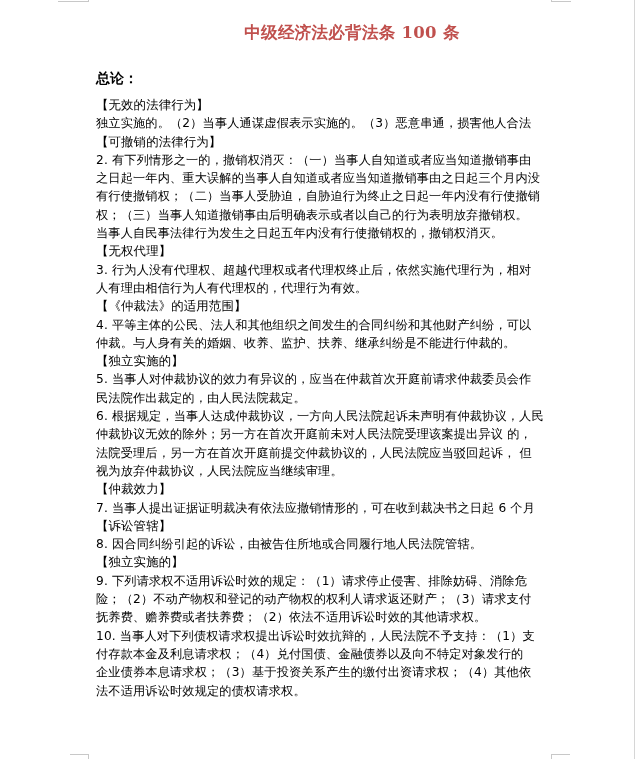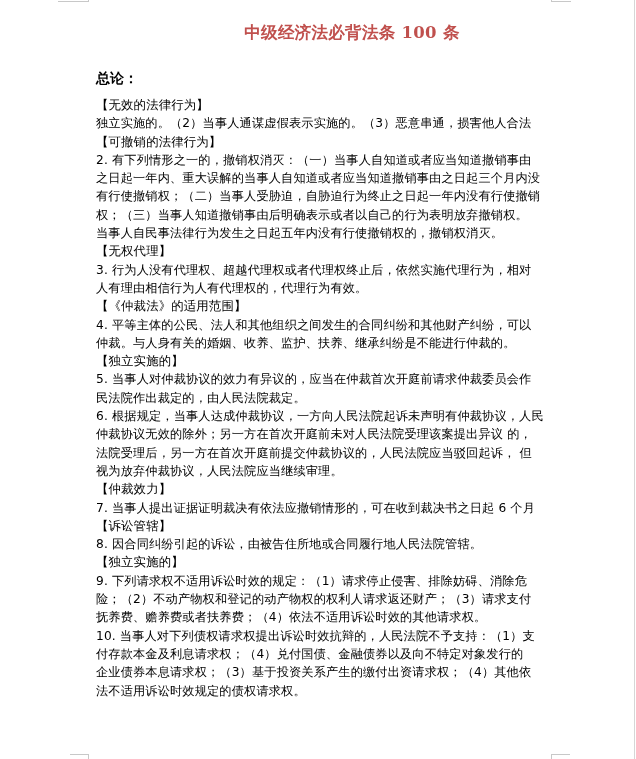--- a/index.html
+++ b/index.html
@@ -55,19 +55,19 @@
       <div class="line">仲裁协议无效的除外；另一方在首次开庭前未对人民法院受理该案提出异议 的，</div>
       <div class="line">法院受理后，另一方在首次开庭前提交仲裁协议的，人民法院应当驳回起诉， 但</div>
       <div class="line">视为放弃仲裁协议，人民法院应当继续审理。</div>
       <div class="line heading">【仲裁效力】</div>
       <div class="line">7. 当事人提出证据证明裁决有依法应撤销情形的，可在收到裁决书之日起 6 个月</div>
       <div class="line heading">【诉讼管辖】</div>
       <div class="line">8. 因合同纠纷引起的诉讼，由被告住所地或合同履行地人民法院管辖。</div>
       <div class="line heading">【独立实施的】</div>
       <div class="line">9. 下列请求权不适用诉讼时效的规定：（1）请求停止侵害、排除妨碍、消除危</div>
       <div class="line">险；（2）不动产物权和登记的动产物权的权利人请求返还财产；（3）请求支付</div>
-      <div class="line">抚养费、赡养费或者扶养费；（4）依法不适用诉讼时效的其他请求权。</div>
+      <div class="line">抚养费、赡养费或者扶养费；（2）依法不适用诉讼时效的其他请求权。</div>
       <div class="line">10. 当事人对下列债权请求权提出诉讼时效抗辩的，人民法院不予支持：（1）支</div>
       <div class="line">付存款本金及利息请求权；（4）兑付国债、金融债券以及向不特定对象发行的</div>
       <div class="line">企业债券本息请求权；（3）基于投资关系产生的缴付出资请求权；（4）其他依</div>
       <div class="line">法不适用诉讼时效规定的债权请求权。</div>
     </div>
 </div>
 
 </body></html>

